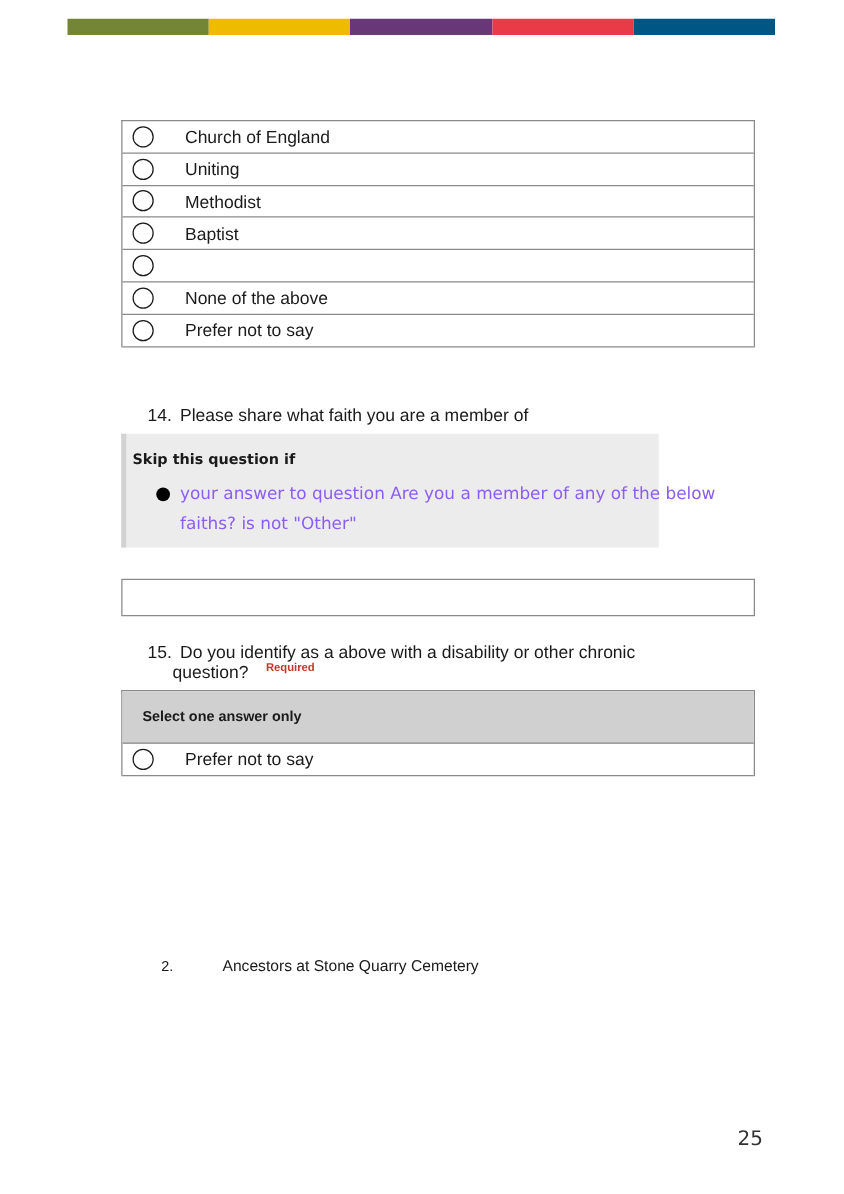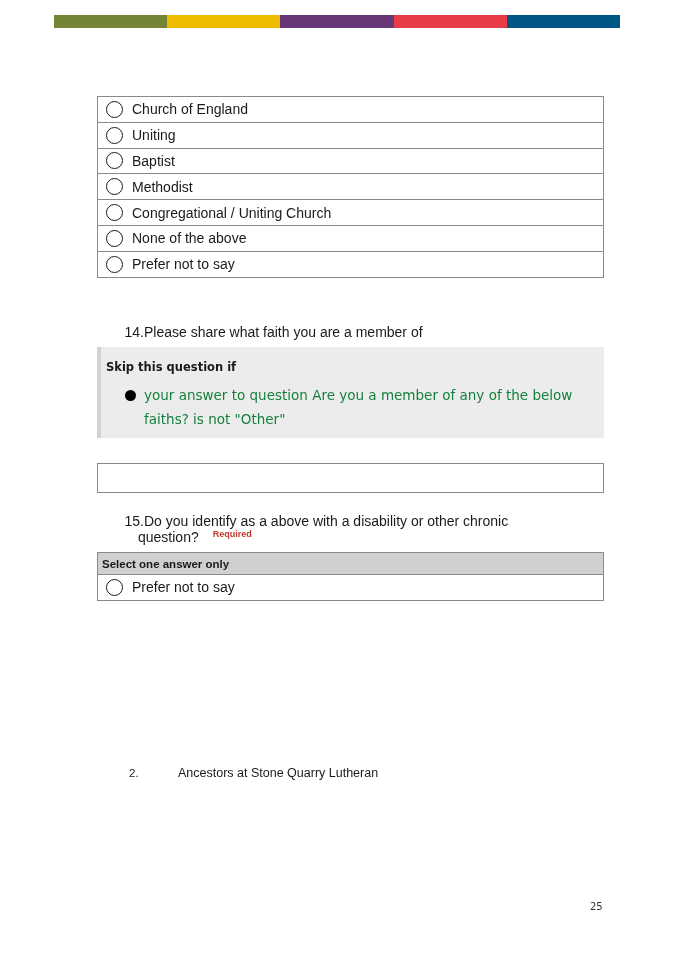--- a/index.html
+++ b/index.html
@@ -3,47 +3,47 @@
   <meta charset="utf-8">
   <style>
     * { box-sizing: border-box; margin: 0; padding: 0; }
     html, body { width: 675px; height: 955px; background: #ffffff; overflow: hidden; }
     body { position: relative; font-family: "Liberation Sans", sans-serif; color: #1a1a1a; }
 
     .color-bar { position: absolute; left: 54px; top: 15px; width: 566px; height: 13px; display: flex; }
     .color-bar .seg { flex: 1; height: 100%; }
 
     .option-table { position: absolute; left: 97px; width: 507px; border: 1px solid #8a8a8a; border-bottom: none; }
-    .option-row { height: 25.8px; border-bottom: 1px solid #8a8a8a; display: flex; align-items: center; cursor: pointer; }
+    .option-row { height: 25.8px; border-bottom: 1px solid #8a8a8a; display: flex; align-items: center; cursor: pointer; gap: 16px; }
     .radio { width: 17px; height: 17px; border: 1.6px solid #1a1a1a; border-radius: 50%; margin-left: 8px; margin-right: 9px; flex-shrink: 0; }
     .option-label { font-size: 14px; color: #1a1a1a; }
 
     #faith-table { top: 96px; }
 
     .question { position: absolute; left: 118px; font-size: 14px; color: #1a1a1a; }
-    .question .num { display: inline-block; width: 26px; text-align: right; }
+    .question .num { display: inline-block; width: 26px; }
     #q14 { top: 324px; }
     #q15 { top: 513px; line-height: 16px; }
     #q15 .line2 { padding-left: 20px; display: block; }
     .required { color: #c0392b; font-size: 9px; font-weight: bold; vertical-align: top; position: relative; top: -3px; margin-left: 2px; padding-left: 12px; }
 
-    .skip-box { position: absolute; left: 97px; top: 347px; width: 507px; height: 91px; background: #ececec; border-left: 4px solid #d2d2d2; font-family: "DejaVu Sans", sans-serif; }
+    .skip-box { position: absolute; left: 97px; top: 347px; width: 430px; height: 91px; background: #ececec; border-left: 4px solid #d2d2d2; font-family: "DejaVu Sans", sans-serif; }
     .skip-title { position: absolute; left: 5px; top: 13px; font-size: 11.5px; font-weight: bold; color: #1a1a1a; }
     .skip-bullet { position: absolute; left: 24px; top: 43px; width: 11px; height: 11px; background: #000; border-radius: 50%; }
-    .skip-text { position: absolute; left: 43px; top: 36px; width: 465px; font-size: 13.5px; line-height: 24px; color: #15803d; }
+    .skip-text { position: absolute; left: 43px; top: 36px; width: 465px; font-size: 13.5px; line-height: 24px; color: #8b5cf6; }
 
     .text-input { position: absolute; left: 97px; top: 463px; width: 507px; height: 30px; border: 1px solid #8a8a8a; background: #fff; }
 
     #disability-table { top: 552px; }
-    .table-header { height: 22px; background: #d0d0d0; border-bottom: 1px solid #8a8a8a; display: flex; align-items: center; padding-left: 4px; font-size: 11.5px; font-weight: bold; color: #1a1a1a; }
+    .table-header { height: 42px; background: #d0d0d0; border-bottom: 1px solid #8a8a8a; display: flex; align-items: center; padding-left: 16px; font-size: 11.5px; font-weight: bold; color: #1a1a1a; }
 
     .section-heading { position: absolute; top: 766px; left: 129px; font-size: 12.5px; color: #1a1a1a; }
     .section-heading .sec-num { display: inline-block; width: 49px; font-size: 11.5px; }
 
-    .page-number { position: absolute; left: 590px; top: 901px; font-family: "DejaVu Sans", sans-serif; font-size: 10px; color: #333; }
+    .page-number { position: absolute; left: 590px; top: 901px; font-family: "DejaVu Sans", sans-serif; font-size: 16px; color: #333; }
   </style>
 </head>
 <body>
 
 <div class="color-bar">
   <div class="seg" style="background: rgb(116, 133, 53);"></div>
   <div class="seg" style="background: rgb(239, 187, 0);"></div>
   <div class="seg" style="background: rgb(104, 55, 119);"></div>
   <div class="seg" style="background: rgb(233, 58, 71);"></div>
   <div class="seg" style="background: rgb(0, 86, 133);"></div>
@@ -53,29 +53,28 @@
   <div class="option-row">
     <span class="radio"></span>
     <span class="option-label">Church of England</span>
   </div>
   <div class="option-row">
     <span class="radio"></span>
     <span class="option-label">Uniting</span>
   </div>
   <div class="option-row">
     <span class="radio"></span>
+    <span class="option-label">Methodist</span>
+  </div>
+  <div class="option-row">
+    <span class="radio"></span>
     <span class="option-label">Baptist</span>
   </div>
   <div class="option-row">
     <span class="radio"></span>
-    <span class="option-label">Methodist</span>
-  </div>
-  <div class="option-row">
-    <span class="radio"></span>
-    <span class="option-label">Congregational / Uniting Church</span>
   </div>
   <div class="option-row">
     <span class="radio"></span>
     <span class="option-label">None of the above</span>
   </div>
   <div class="option-row">
     <span class="radio"></span>
     <span class="option-label">Prefer not to say</span>
   </div>
 </div>
@@ -99,16 +98,16 @@
 
 <div class="option-table" id="disability-table">
   <div class="table-header">Select one answer only</div>
   <div class="option-row">
     <span class="radio"></span>
     <span class="option-label">Prefer not to say</span>
   </div>
 </div>
 
 <div class="section-heading">
-  <span class="sec-num">2.</span><span>Ancestors at Stone Quarry Lutheran</span>
+  <span class="sec-num">2.</span><span>Ancestors at Stone Quarry Cemetery</span>
 </div>
 
 <div class="page-number">25</div>
 
 </body></html>

